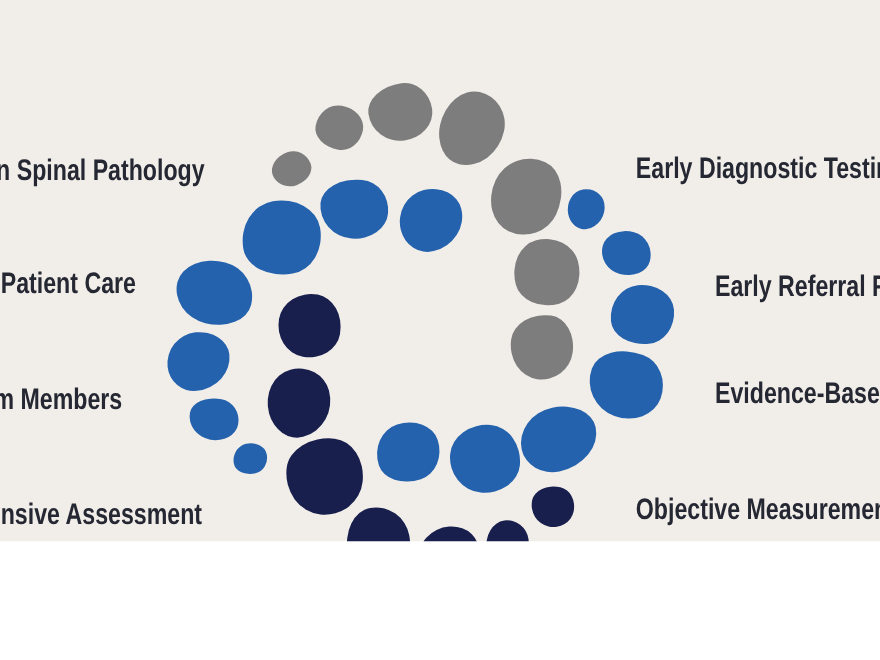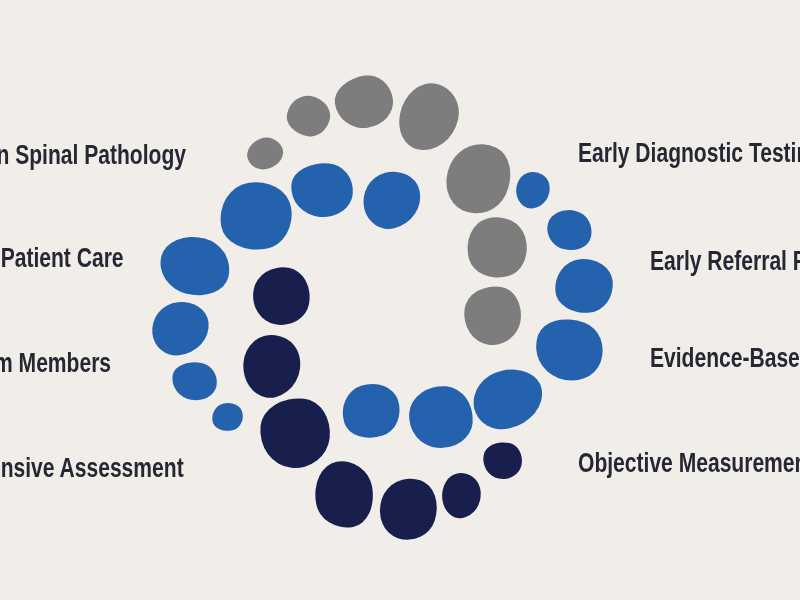--- a/index.html
+++ b/index.html
@@ -2,21 +2,21 @@
 <html><head>
 <meta charset="utf-8">
 <style>
   html, body {
     margin: 0;
     padding: 0;
   }
   .canvas {
     position: relative;
     width: 800px;
-    height: 600px;
+    height: 492px;
     overflow: hidden;
     background: #F1EDE9;
     font-family: "Liberation Sans", sans-serif;
     text-align: right;
   }
   .pebble {
     position: absolute;
   }
   .shape-a { border-radius: 54% 46% 52% 48% / 48% 55% 45% 52%; }
   .shape-b { border-radius: 47% 53% 44% 56% / 56% 46% 54% 44%; }

